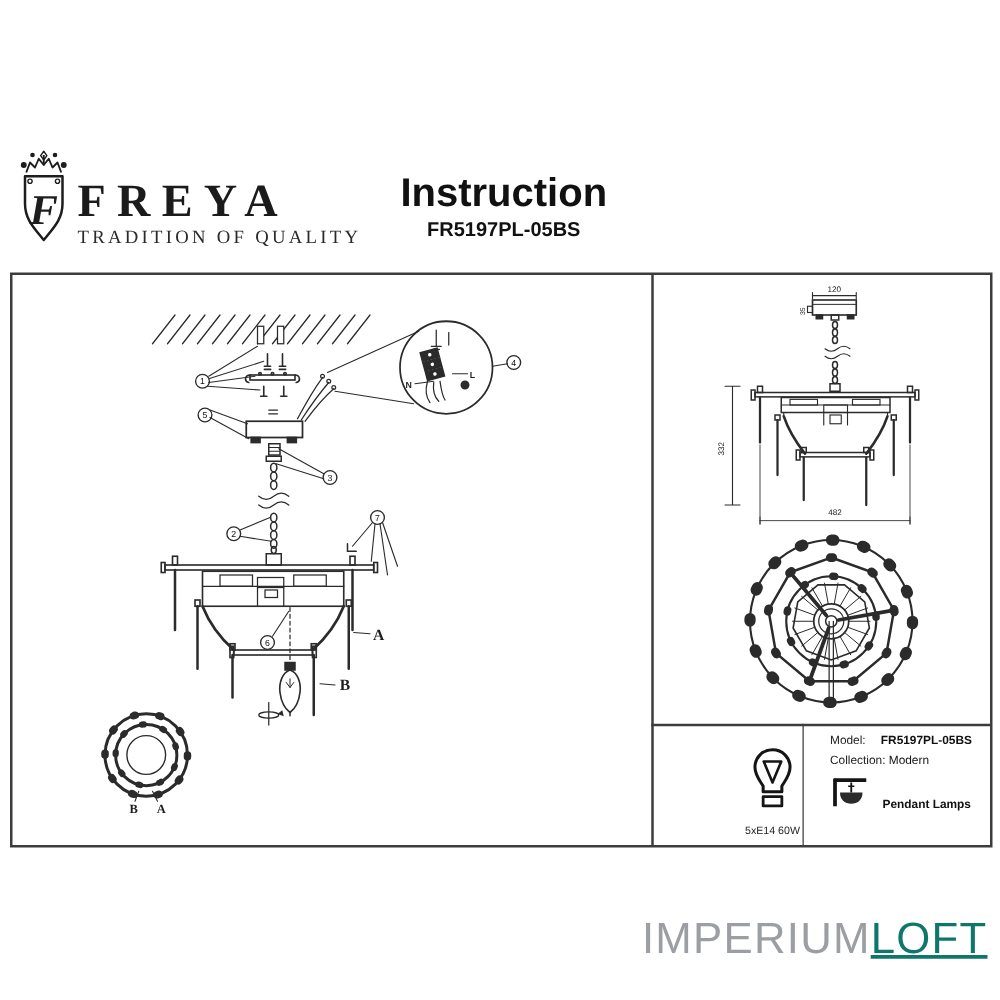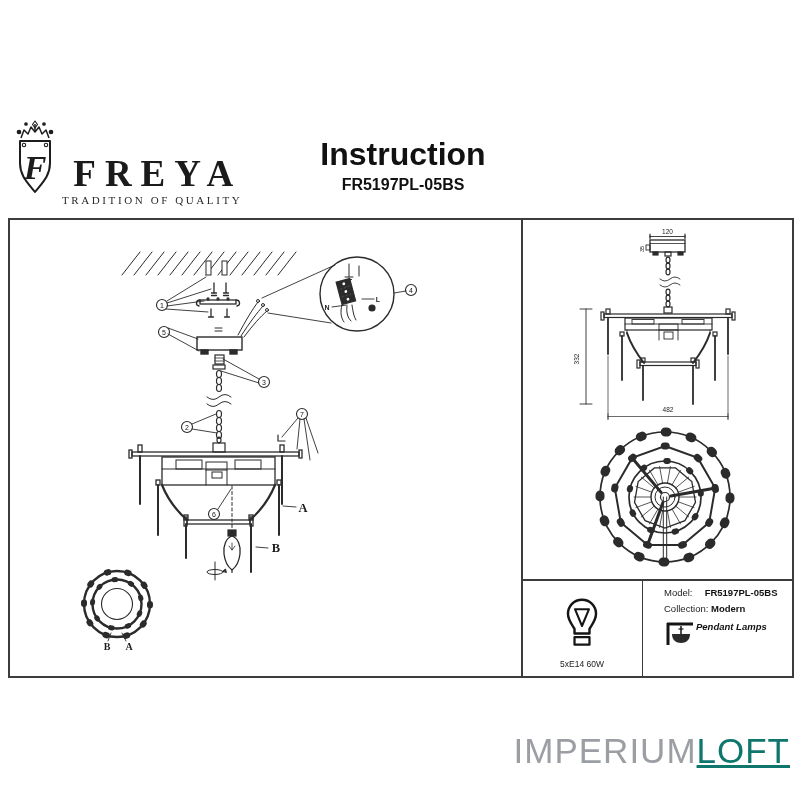--- a/index.html
+++ b/index.html
@@ -1,23 +1,23 @@
 <!DOCTYPE html>
 <html><head>
 <meta charset="utf-8">
 <style>
   html,body{margin:0;padding:0;background:#ffffff;}
   .sheet{position:relative;width:800px;height:800px;background:#fff;overflow:hidden;
          font-family:"Liberation Sans",sans-serif;color:#1d1d1d;}
   
   .logo{position:absolute;left:12px;top:120px;display:flex;align-items:flex-start;}
-  .brand-text{position:absolute;left:62px;top:156px;text-align:right;}
+  .brand-text{position:absolute;left:62px;top:144px;}
   .brand-name{font-family:"Liberation Serif",serif;font-weight:bold;font-size:37px;
               letter-spacing:9px;line-height:36px;color:#1b1b1b;white-space:nowrap;}
-  .brand-tagline{font-family:"Liberation Serif",serif;font-size:11px;letter-spacing:2.6px;
+  .brand-tagline{font-family:"Liberation Serif",serif;font-size:15px;letter-spacing:2.6px;
               color:#2a2a2a;margin-top:2px;white-space:nowrap;}
   .title-block{position:absolute;left:290px;top:136px;width:226px;text-align:center;}
   .page-title{font-size:32px;font-weight:bold;color:#111;}
   .page-model{font-size:16px;font-weight:bold;color:#111;margin-top:3px;}
   
   .main-box{position:absolute;left:8px;top:218px;width:782px;height:456px;
             border:2px solid #3c3c3c;}
   .divider-v{position:absolute;left:511px;top:0;height:456px;width:0;border-left:2px solid #3c3c3c;}
   .divider-h{position:absolute;left:511px;top:359px;width:271px;height:0;border-top:2px solid #3c3c3c;}
   .divider-cell{position:absolute;left:632px;top:359px;height:97px;width:0;border-left:1.5px solid #3c3c3c;}
@@ -27,27 +27,27 @@
   text.co{font-size:7px;text-anchor:middle;fill:#111;}
   text.dim{font-size:6.5px;text-anchor:middle;fill:#222;}
   text.dimS{font-size:5.5px;text-anchor:middle;fill:#222;}
   text.ab{font-family:"Liberation Serif",serif;font-weight:bold;font-size:12.5px;text-anchor:middle;}
   text.tv{font-family:"Liberation Serif",serif;font-weight:bold;font-size:10px;text-anchor:middle;}
   text.nl{font-size:7px;font-weight:bold;text-anchor:middle;}
   text.mono{font-family:"Liberation Serif",serif;font-style:italic;font-weight:bold;
             font-size:34px;text-anchor:middle;fill:#1d1d1d;}
   
   .cell-bulb{position:absolute;left:512px;top:359px;width:120px;height:108px;
-             display:flex;flex-direction:column;align-items:center;justify-content:center;}
+             display:flex;flex-direction:column;align-items:center;justify-content:center;padding-left:36px;}
   .bulb-spec{font-size:8.5px;color:#222;margin-top:4px;}
   .cell-info{position:absolute;left:632px;top:359px;width:150px;height:108px;font-size:9.5px;}
   .info-row{position:absolute;left:22px;white-space:nowrap;}
   .info-row .lbl{display:inline-block;min-width:38px;color:#222;}
   .info-row .val{font-weight:bold;color:#111;}
-  .cat-row{position:absolute;left:22px;top:42px;display:flex;align-items:flex-start;gap:0;font-style:italic;}
+  .cat-row{position:absolute;left:22px;top:42px;display:flex;align-items:flex-end;gap:10px;}
   .cat-label{font-weight:bold;color:#111;}
   
   .watermark{position:absolute;right:10px;top:731px;font-size:35px;letter-spacing:1px;
              font-family:"Liberation Sans",sans-serif;white-space:nowrap;}
   .wm-gray{color:#9b9ea3;margin-left:44px;}
   .wm-pink{color:#0f766e;text-decoration:underline;}
 </style>
 </head>
 <body>
 
@@ -355,21 +355,21 @@
       <div class="bulb-spec">5xE14 60W</div>
     </div>
 
     <div class="cell-info">
       <div class="info-row" style="top:8px">
         <span class="lbl">Model:</span>
         <span class="val">FR5197PL-05BS</span>
       </div>
       <div class="info-row" style="top:24px">
         <span class="lbl">Collection:</span>
-        <span class="val" style="font-weight:bold">Modern</span>
+        <span class="val" style="font-weight:normal">Modern</span>
       </div>
       <div class="cat-row">
         <svg width="32" height="28" viewBox="0 0 32 28">
           <g stroke="#151515" fill="none">
             <line x1="3" y1="3" x2="29" y2="3" stroke-width="3"></line>
             <line x1="4" y1="2" x2="4" y2="24" stroke-width="3"></line>
             <line x1="17" y1="5" x2="17" y2="13" stroke-width="1.5"></line>
             <line x1="14.5" y1="8" x2="19.5" y2="8" stroke-width="1.2"></line>
             <path d="M8,13 H26 C26,19 22,22 17,22 C12,22 8,19 8,13 Z" fill="#2b2b2b" stroke="none"></path>
           </g>

